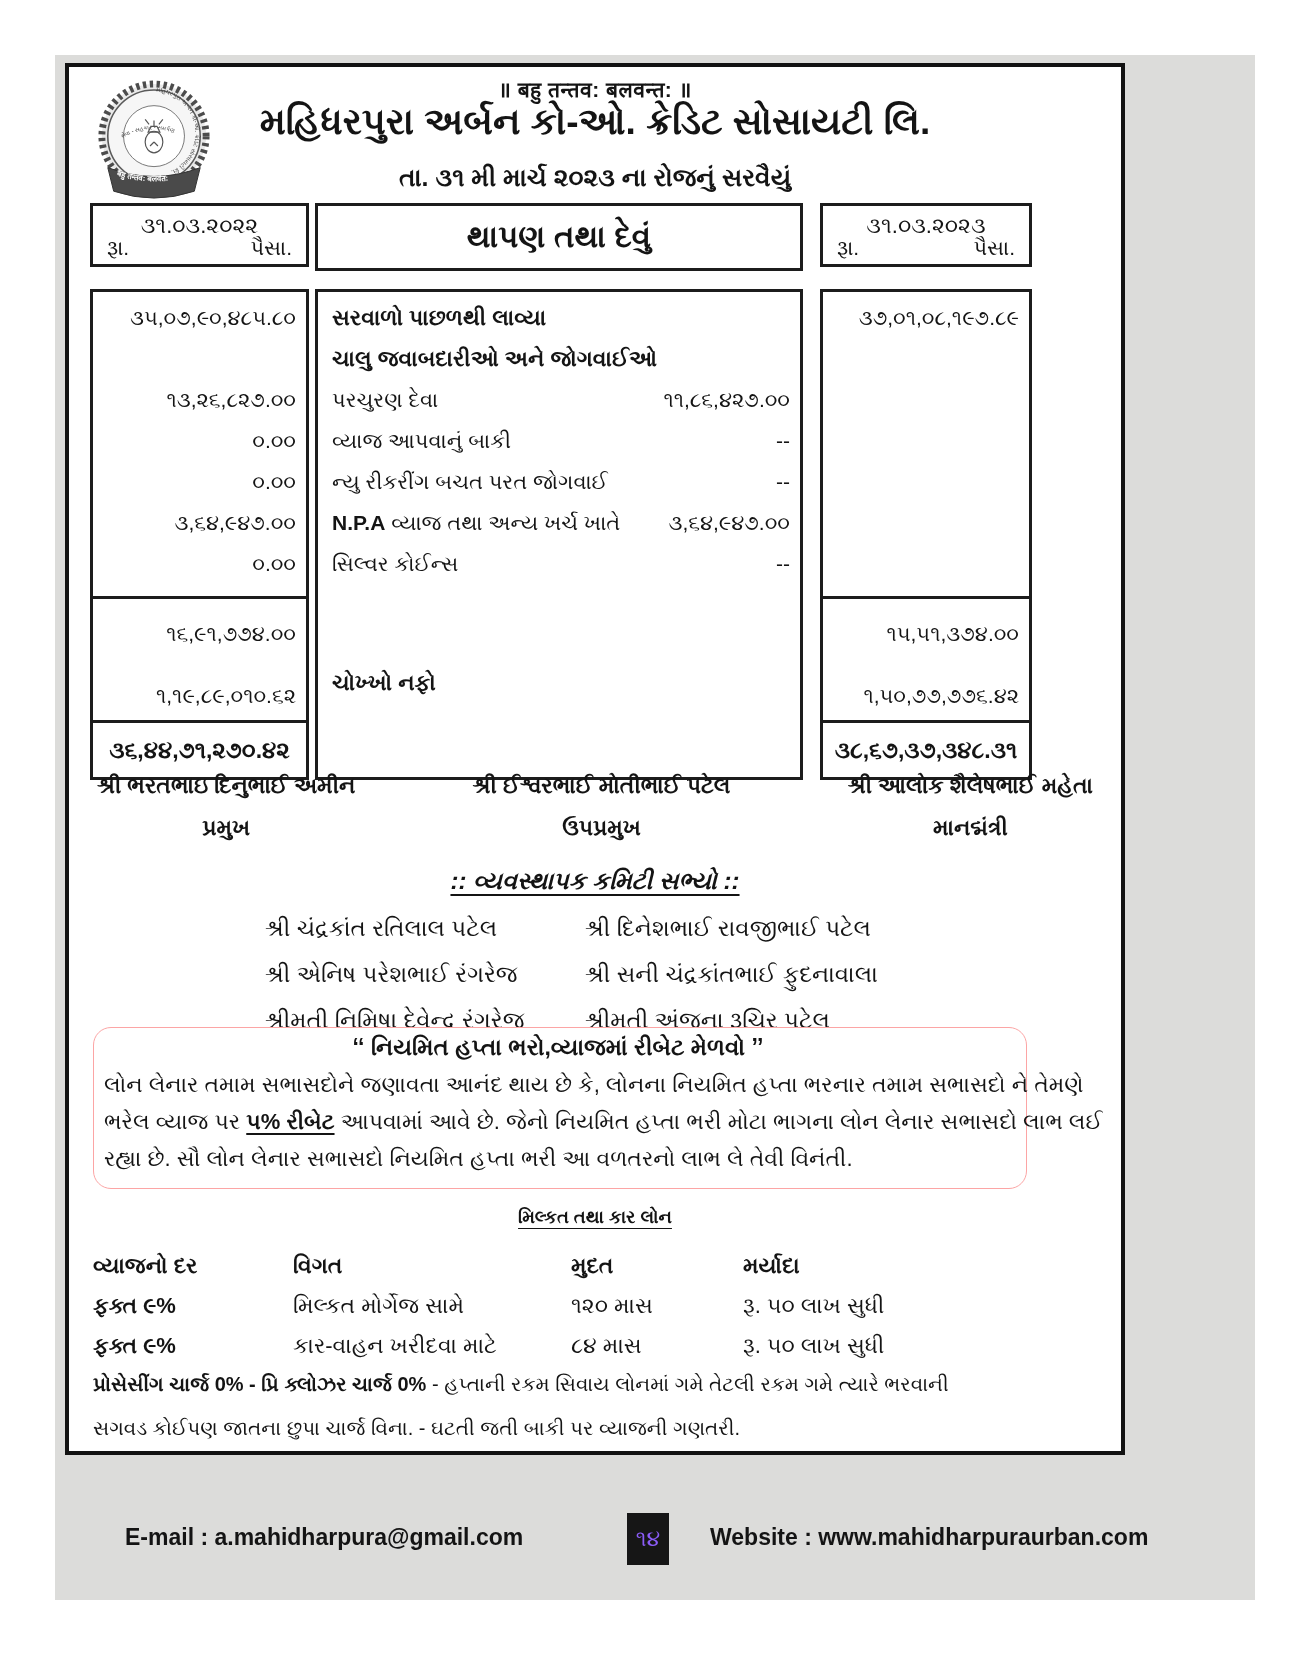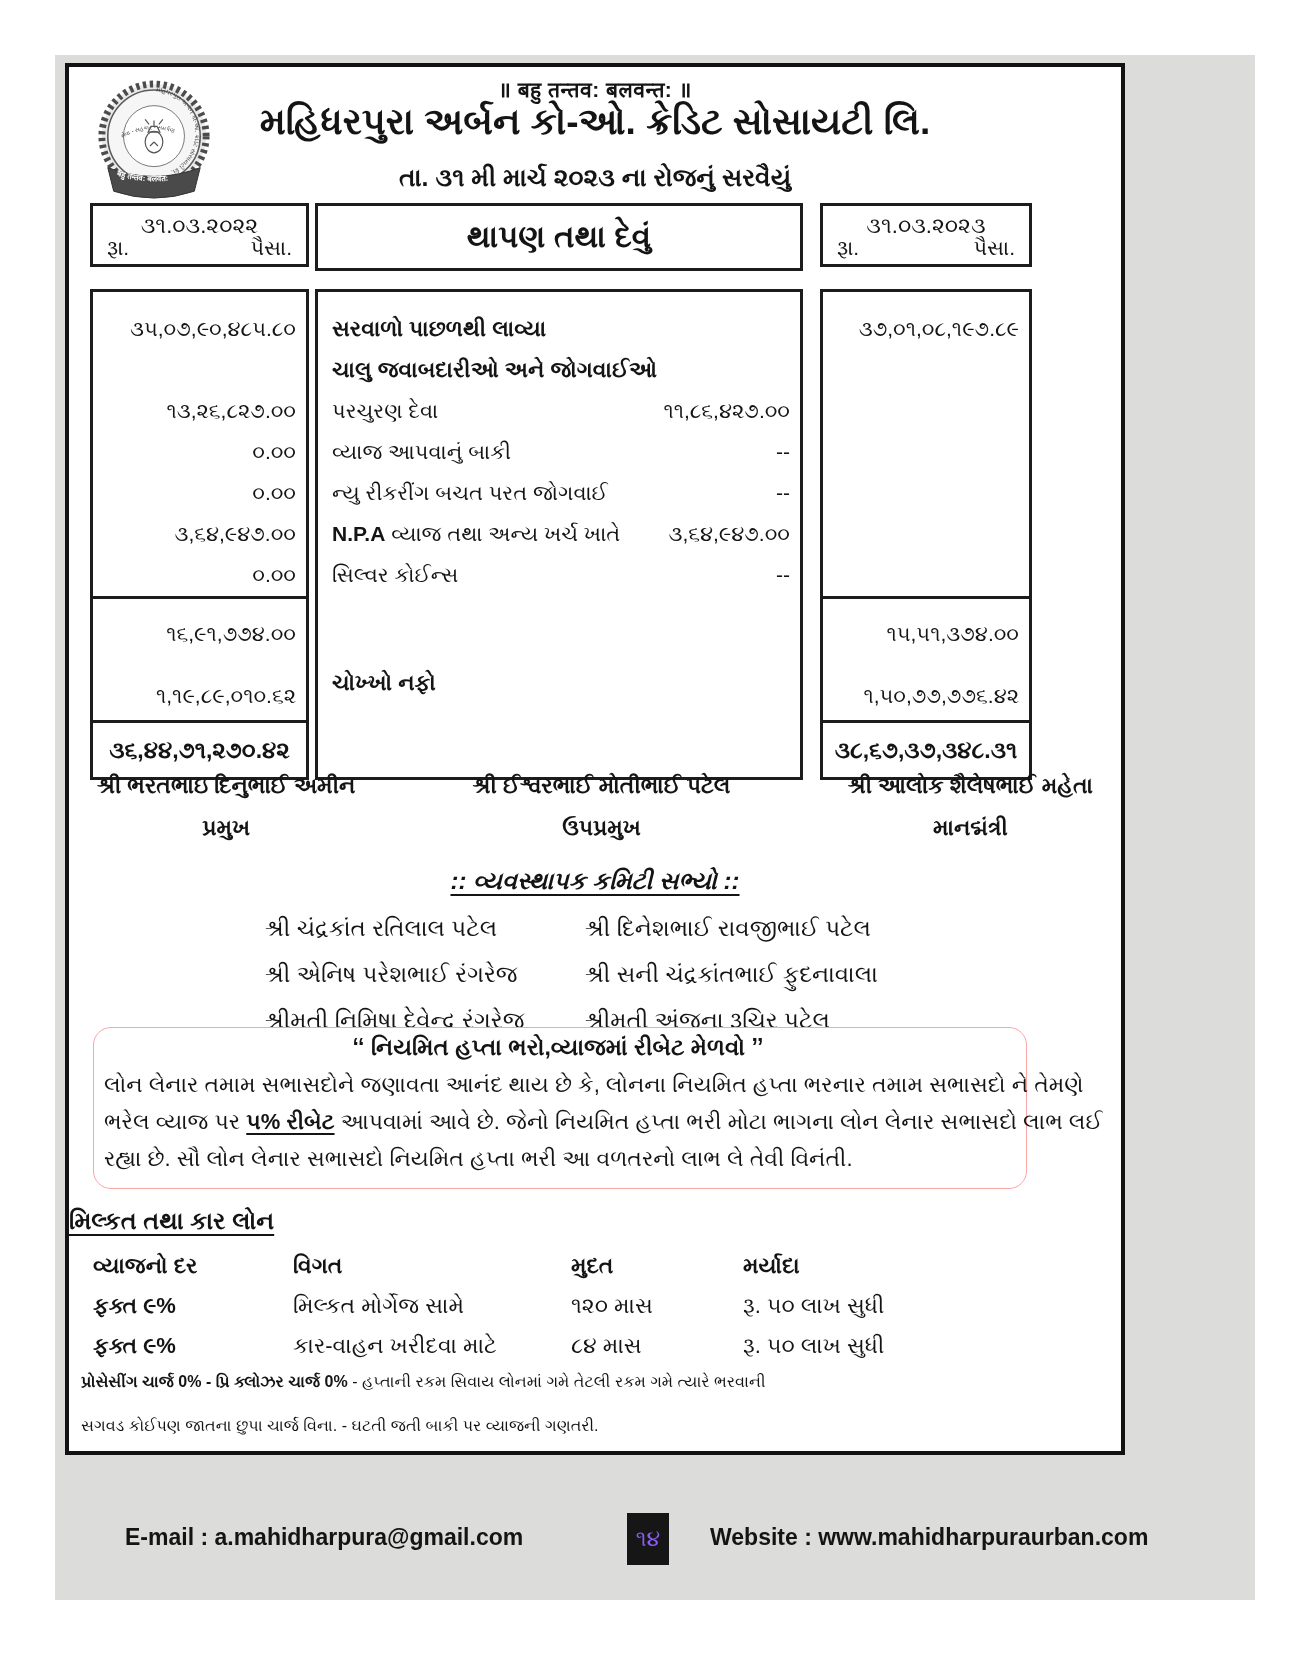--- a/index.html
+++ b/index.html
@@ -33,21 +33,21 @@
 
   .body-row-zone { position:absolute; top:86px; left:0; width:100%; }
   .vbox { border:3px solid #1c1c1c; background:#fff; position:relative; }
   .boxA { height:310px; }
   .boxB { height:127px; margin-top:-3px; }
   .boxC { height:60px; margin-top:-3px; }
   .boxMid { height:491px; }
 
   .amt { font-size:21px; text-align:right; padding-right:10px; height:41px; line-height:41px;
     white-space:nowrap; }
-  .padtop { padding-top:16px; }
+  .padtop { padding-top:5px; }
   .mid-row { display:flex; height:41px; line-height:41px; font-size:21px; padding:0 10px 0 14px; }
   .mid-row .lbl { flex:1 1 auto; white-space:nowrap; }
   .mid-row .val { text-align:right; white-space:nowrap; }
   .blbl { font-weight:bold; font-size:22px; }
   .gapB1 { padding-top:14px; }
   .gapB2 { margin-top:21px;padding-left:18px; }
   .total-val { height:54px; line-height:54px; text-align:center; font-weight:bold;
     font-size:23px; white-space:nowrap; }
   .netprofit { position:absolute; top:378px; left:14px; font-weight:bold; font-size:22px; }
 
@@ -67,31 +67,31 @@
   .com-row .c2 { width:380px; font-size:23px; white-space:nowrap; }
 
   
   .notice { position:absolute; top:960px; left:24px; width:934px; height:162px;
     border:1px solid #fca5a5; border-radius:18px; background:#fff; padding:6px 14px 0 10px; }
   .notice .nt { text-align:center; font-size:23px; font-weight:bold; }
   .notice .nl { font-size:22px; margin-top:11px; white-space:nowrap; }
   .notice .nb { font-weight:bold; text-decoration:underline; text-underline-offset:4px; }
 
   
-  .loan-head { position:absolute; top:1140px; left:0; width:100%; 
-    font-size:24px; font-weight:bold; text-decoration:underline; text-underline-offset:5px; }
+  .loan-head { position:absolute; top:1140px; left:0; width:100%; text-align:center;
+    font-size:18px; font-weight:bold; text-decoration:underline; text-underline-offset:5px; }
   .loan-table { position:absolute; top:1186px; left:24px; width:1010px; }
   .loan-row { display:flex; margin-bottom:14px; }
   .loan-row .lc1 { width:200px; font-size:22px; }
   .loan-row .lc2 { width:278px; font-size:22px; }
   .loan-row .lc3 { width:172px; font-size:22px; }
   .loan-row .lc4 { flex:1; font-size:22px; }
   .loan-row.lhdr div { font-weight:bold; }
   .loan-row.ldata .lc1 { font-weight:bold; }
-  .loan-note { position:absolute; left:12px; width:1010px; font-size:16px; white-space:nowrap; }
+  .loan-note { position:absolute; left:24px; width:1010px; font-size:20px; white-space:nowrap; }
   .ln1 { top:1306px; } .ln2 { top:1350px; }
   .loan-note b.chg { font-weight:bold; }
 
   
   .footer-email { position:absolute; left:125px; top:1524px; font-size:23px; font-weight:bold; }
   .footer-site  { position:absolute; left:710px; top:1524px; font-size:23px; font-weight:bold; }
   .pagenum { position:absolute; left:627px; top:1513px; width:42px; height:52px;
     background:#161616; color:#8b5cf6; text-align:center; line-height:52px; font-size:22px; }
 </style>
 </head>

